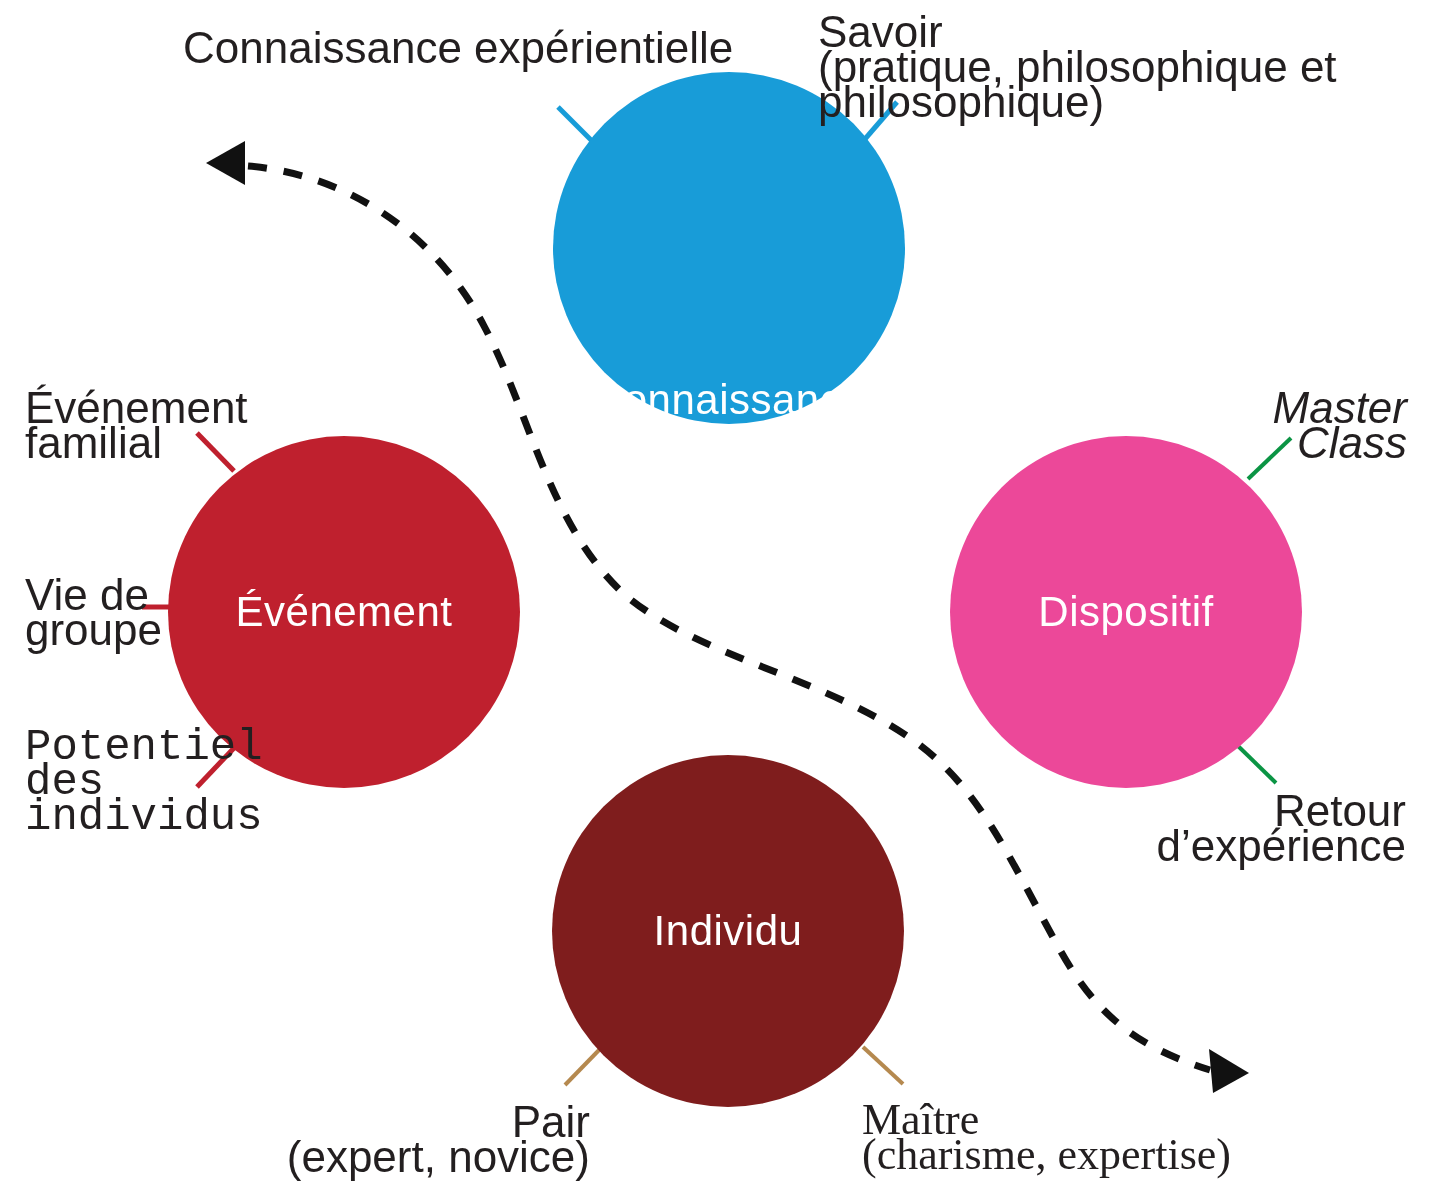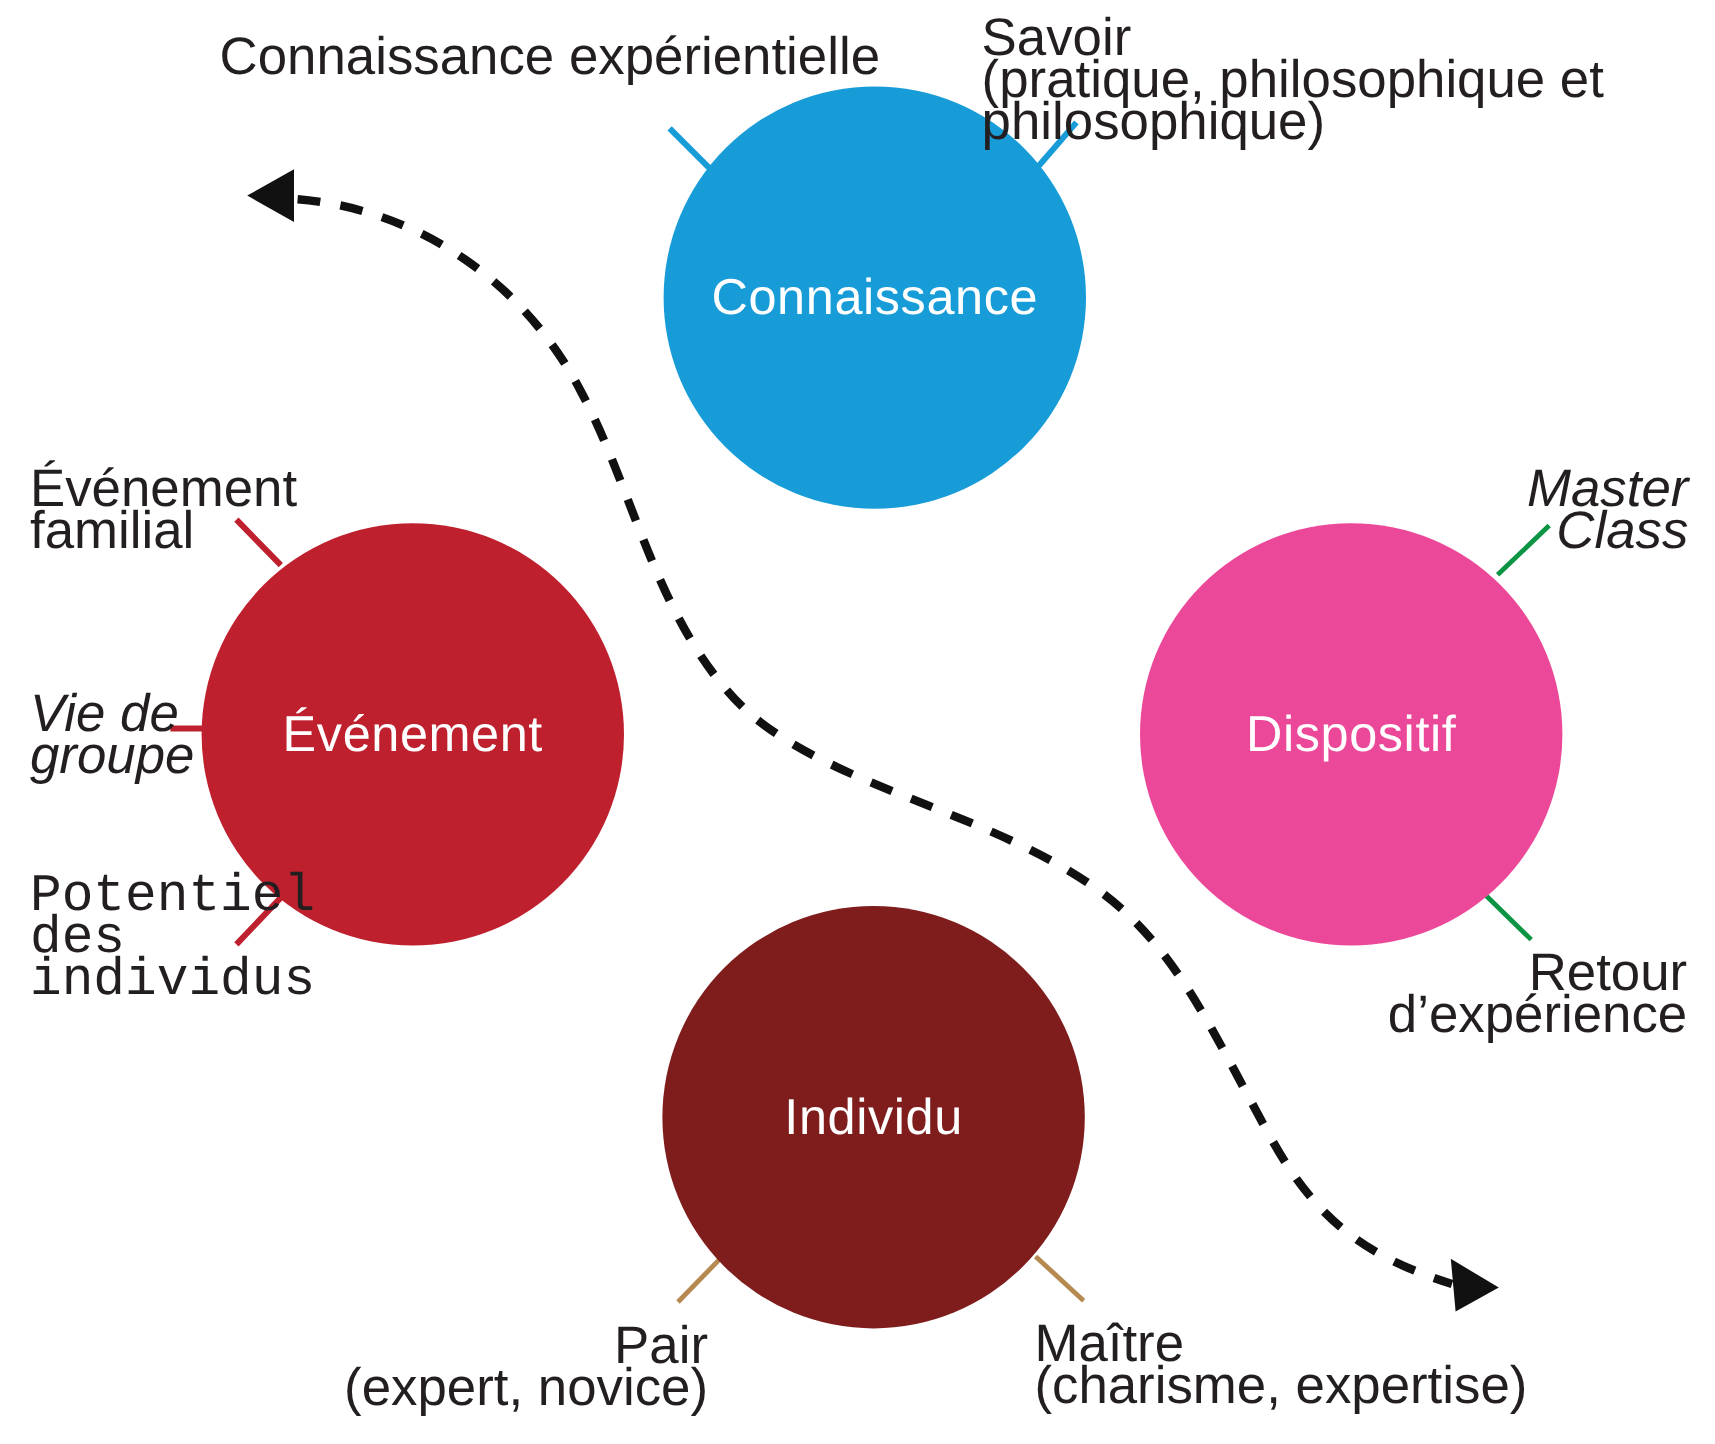--- a/index.html
+++ b/index.html
@@ -28,42 +28,42 @@
     align-items: center;
     justify-content: center;
     z-index: 1;
   }
   .circle span {
     color: #ffffff;
     font-size: 42px;
     letter-spacing: 0.5px;
     white-space: nowrap;
   }
-  .c-connaissance { left: 553px; top:  72px; width: 352px; height: 352px; }
+  .c-connaissance { left: 553px; top:  72px; width: 352px; height: 352px; align-items: flex-end; }
   .c-evenement    { left: 168px; top: 436px; width: 352px; height: 352px; }
   .c-dispositif   { left: 950px; top: 436px; width: 352px; height: 352px; }
   .c-individu     { left: 552px; top: 755px; width: 352px; height: 352px; }
   .lbl {
     position: absolute;
     color: #231f20;
     font-size: 44px;
     line-height: 35px;
     white-space: pre-line;
     z-index: 2;
   }
   .lbl-right { text-align: right; }
   .l-conn-exp  { left: 183px; top: 30px; }
   .l-savoir    { left: 818px; top: 14px; }
   .l-ev-fam    { left: 25px;  top: 390px; }
-  .l-vie       { left: 25px;  top: 577px; font-style: italic; }
+  .l-vie       { left: 25px;  top: 577px; }
   .l-potentiel { left: 25px;  top: 730px; font-family: Liberation Mono, monospace; }
   .l-master    { right: 22px; top: 390px; font-style: italic; }
   .l-retour    { right: 23px; top: 793px; }
   .l-pair      { right: 839px; top: 1104px; }
-  .l-maitre    { left: 862px; top: 1102px; }
+  .l-maitre    { left: 862px; top: 1102px; font-family: Liberation Serif, serif; }
 </style>
 </head>
 <body>
 
 <div class="canvas">
 
   <svg class="overlay-svg" width="1429" height="1203" viewBox="0 0 1429 1203">
 
     <path d="M 248 166 C 345 174 435 232 484 326
              C 530 412 548 524 624 594

